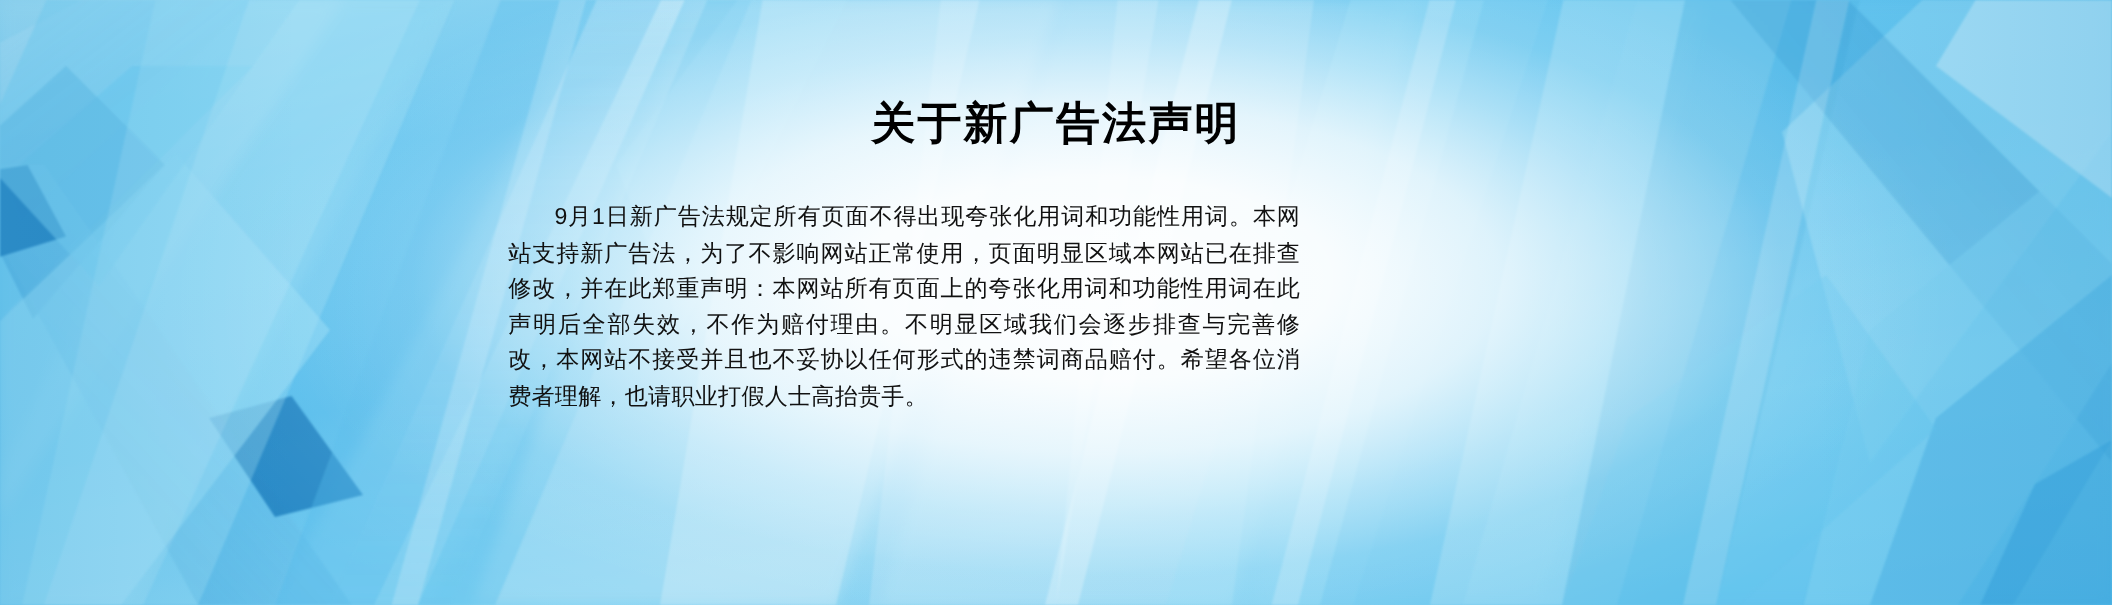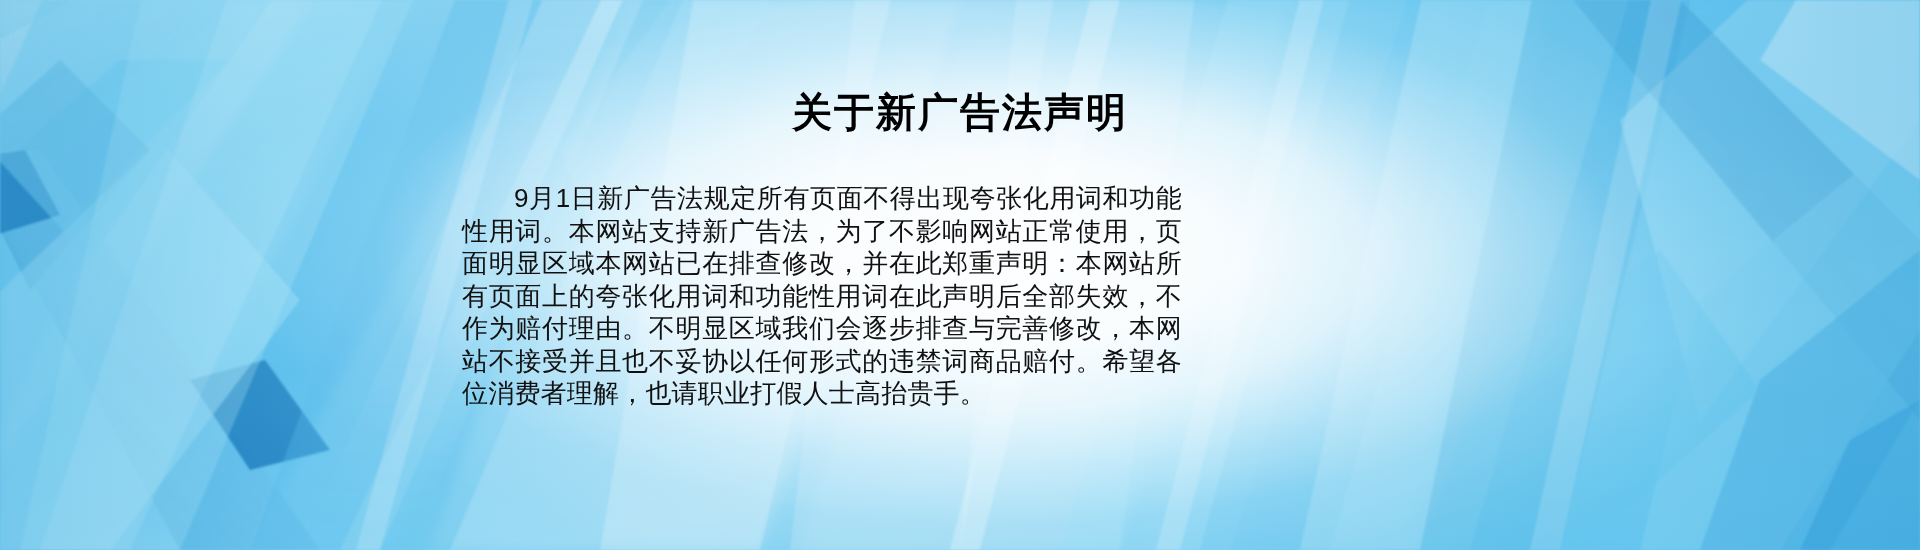--- a/index.html
+++ b/index.html
@@ -93,21 +93,21 @@
     line-height: 1.2;
     white-space: nowrap;
   }
 
   #statement-body {
     position: absolute;
     left: 462px;
     top: 182px;
     width: 720px;
     color: #111111;
-    font-size: 26px;
+    font-size: 21px;
     line-height: 32.5px;
     letter-spacing: 0.2px;
     text-align: justify;
     text-justify: inter-ideograph;
   }
 
   #statement-body p {
     margin: 0;
   }
 

